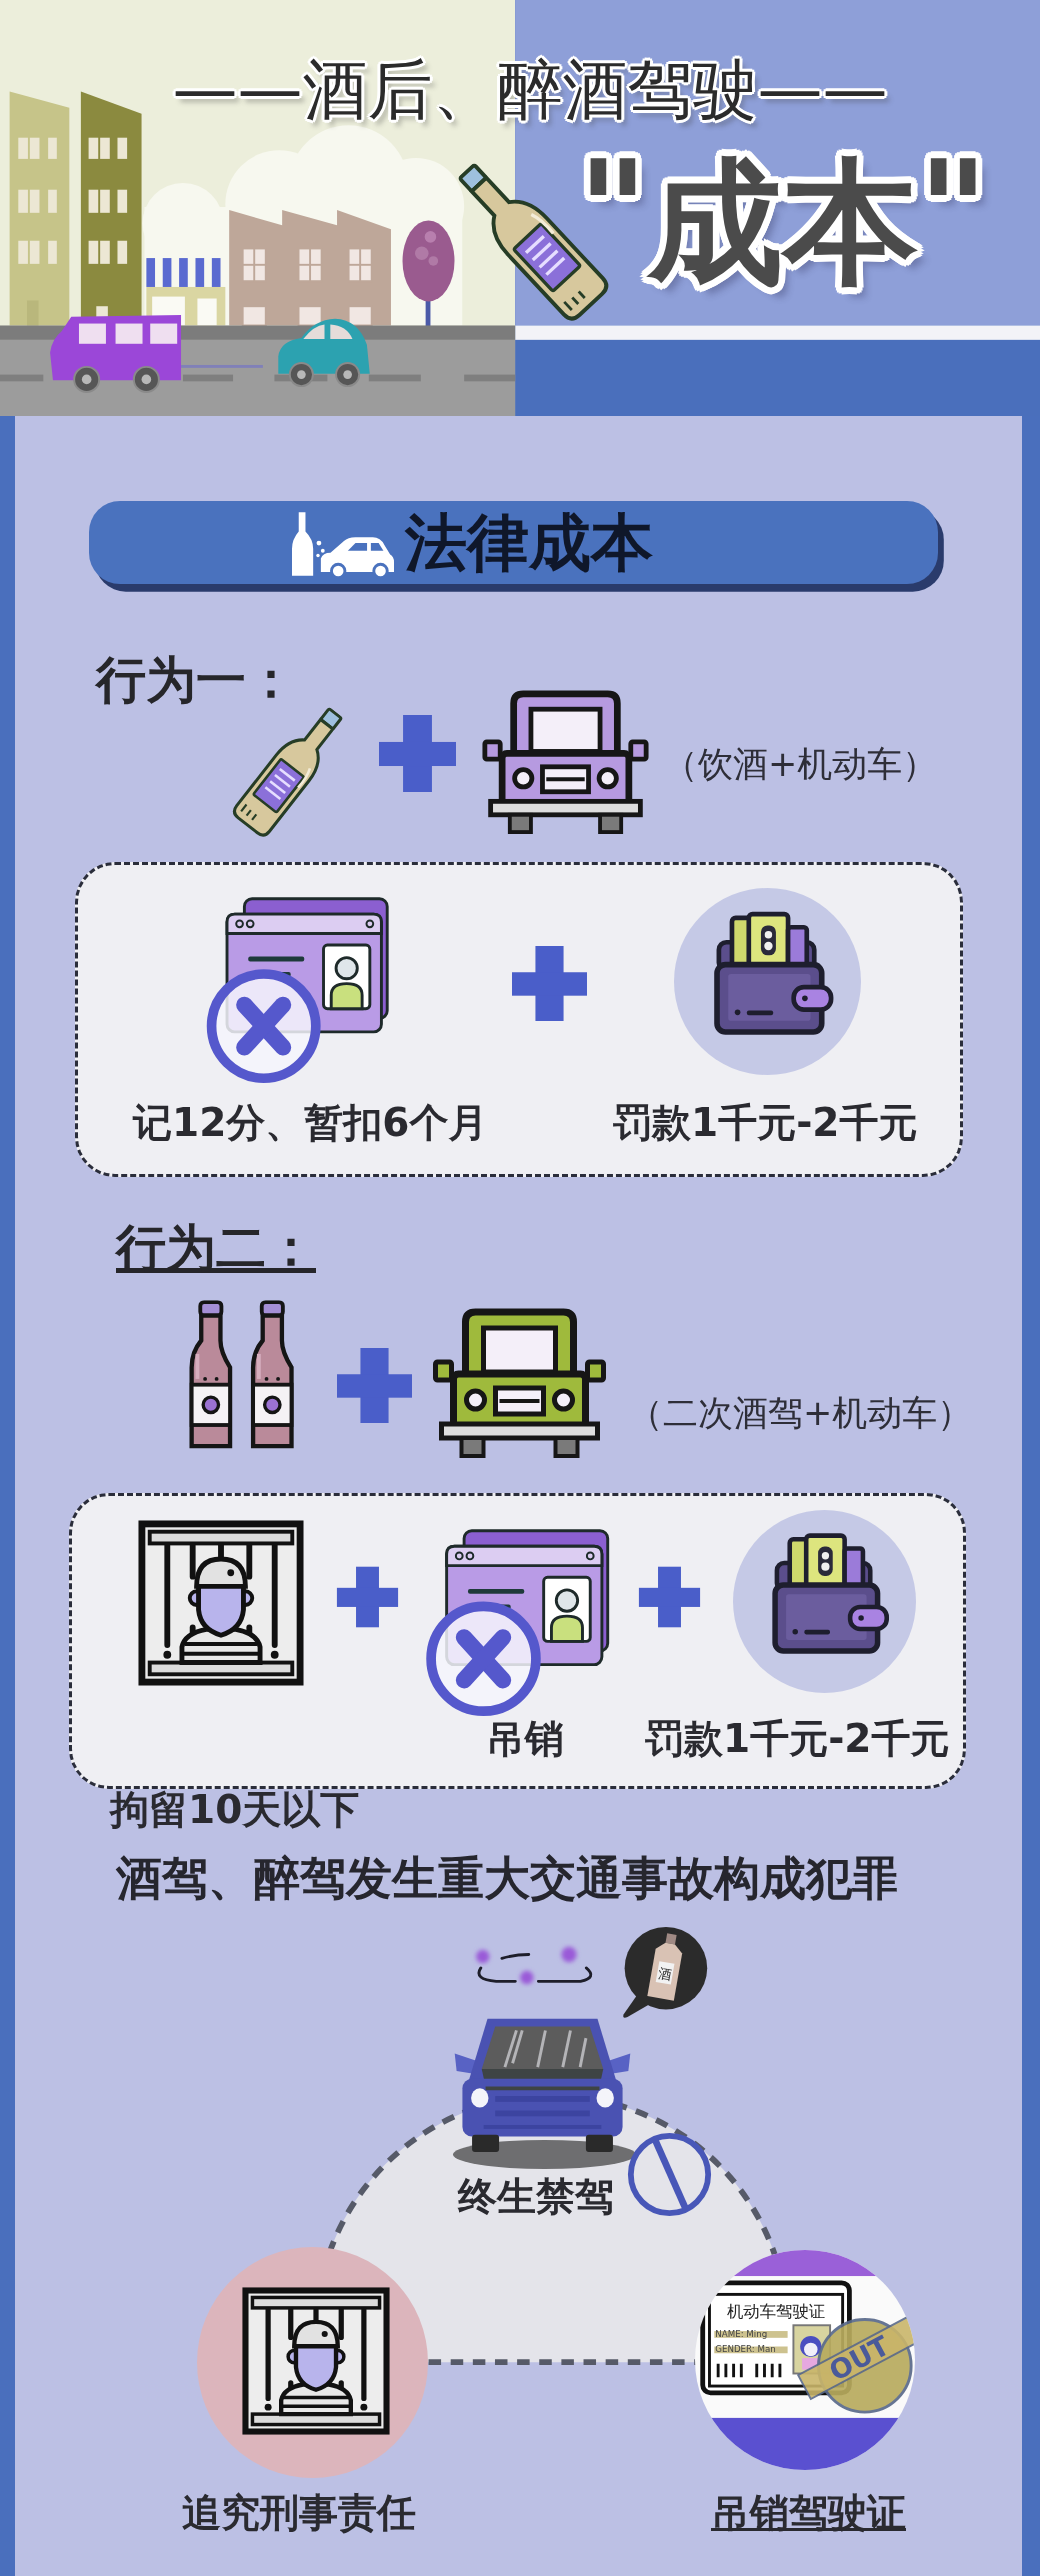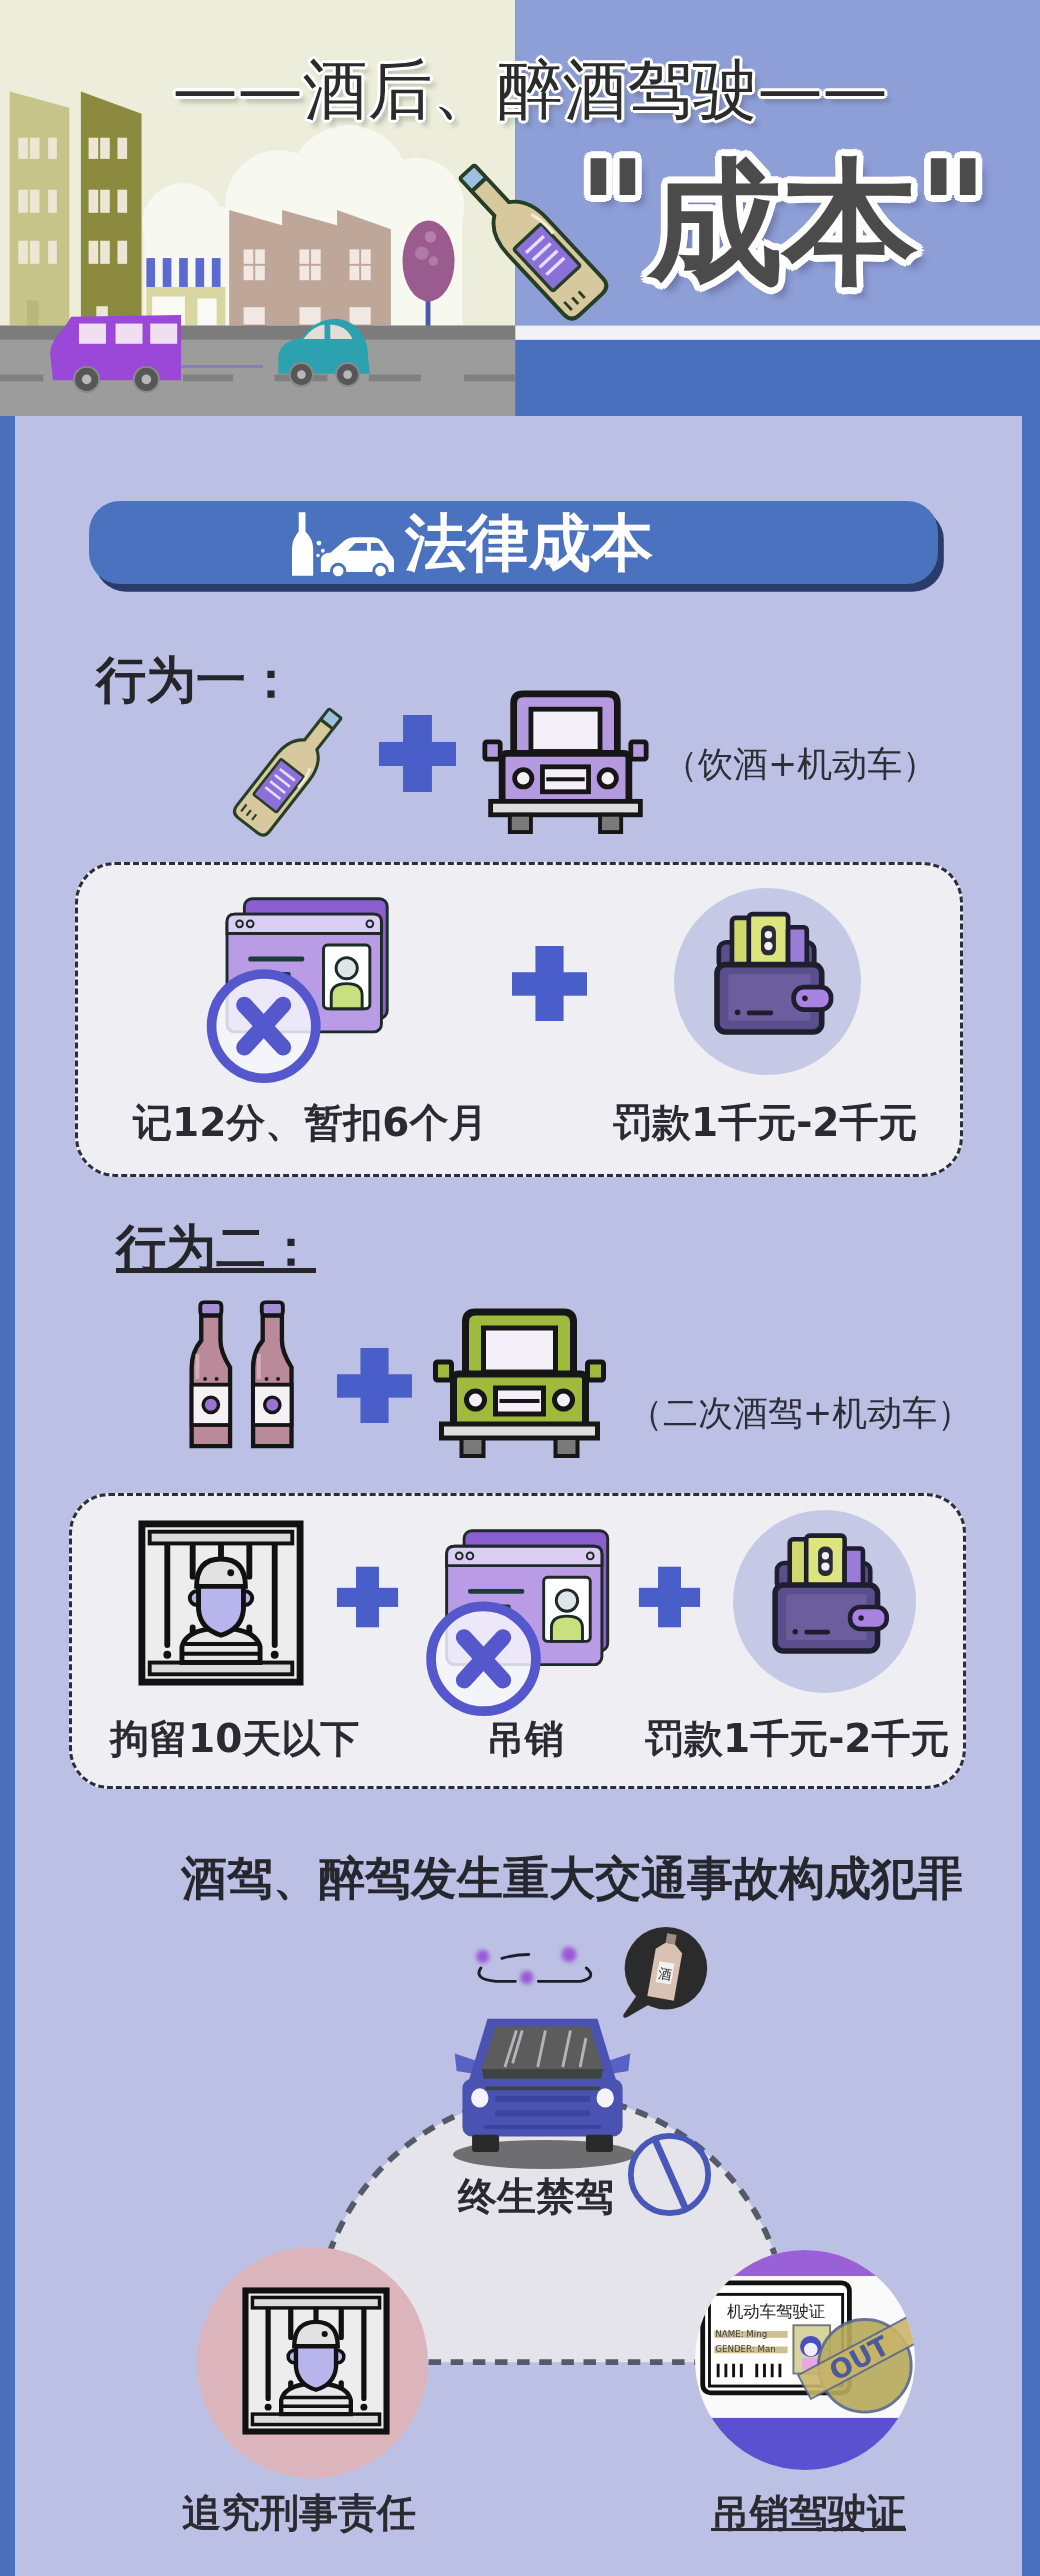--- a/index.html
+++ b/index.html
@@ -6,27 +6,27 @@
   .page{position:relative;width:1040px;height:2576px;overflow:hidden;background:#4a6fbd;font-family:"DejaVu Sans","Liberation Sans",sans-serif;}
   .abs{position:absolute;}
   .panel{left:15.4px;top:416px;width:1007px;height:2160px;background:#bcc0e4;}
   .title{left:116px;top:48px;width:828px;height:83px;display:flex;justify-content:center;align-items:center;font-size:65px;line-height:83px;color:#2b2b2b;white-space:nowrap;
     text-shadow:2.9px 0 0 #fff,-2.9px 0 0 #fff,0 2.9px 0 #fff,0 -2.9px 0 #fff,1.9px 1.9px 0 #fff,-1.9px -1.9px 0 #fff,1.9px -1.9px 0 #fff,-1.9px 1.9px 0 #fff,4.8px 5.8px 5.8px rgba(60,60,60,.35);}
   .subtitle{left:576px;top:143px;width:414px;height:164px;display:flex;justify-content:center;align-items:flex-start;color:#4b4b4b;font-weight:bold;white-space:nowrap;
     text-shadow:6.7px 0 0 #fff,-6.7px 0 0 #fff,0 6.7px 0 #fff,0 -6.7px 0 #fff,4.8px 4.8px 0 #fff,-4.8px -4.8px 0 #fff,4.8px -4.8px 0 #fff,-4.8px 4.8px 0 #fff,5.8px 2.9px 0 #fff,-5.8px 2.9px 0 #fff,2.9px 5.8px 0 #fff,-2.9px 5.8px 0 #fff,5.8px -2.9px 0 #fff,-5.8px -2.9px 0 #fff,2.9px -5.8px 0 #fff,-2.9px -5.8px 0 #fff,8.7px 9.6px 7.7px rgba(40,40,80,.3);}
   .subtitle .q{font-size:135px;line-height:135px;}
   .subtitle .main{font-size:135px;line-height:160px;}
   .pill{left:89px;top:501px;width:849px;height:83px;border-radius:31px;background:#4a72be;box-shadow:5.8px 7.7px 0 #2a3b6c;}
-  .pill-title{left:316px;top:0;height:83px;line-height:83px;font-size:62px;font-weight:bold;color:#ffffff;white-space:nowrap;}
+  .pill-title{left:316px;top:0;height:83px;line-height:83px;font-size:62px;font-weight:bold;color:#0f172a;white-space:nowrap;}
   .label{font-size:50px;line-height:58px;font-weight:bold;color:#26262a;white-space:nowrap;}
   .note{font-size:35px;line-height:44px;color:#2e2e38;white-space:nowrap;}
   .ptext{font-size:39px;line-height:46px;font-weight:bold;color:#2a2a30;white-space:nowrap;}
   .dbox{box-sizing:border-box;border:3.9px dashed #2a2d3a;border-radius:40px;background:#efeff3;}
   .circle{border-radius:50%;}
-  .heading{left:116px;top:1849px;width:847px;text-align:right;font-size:46px;line-height:58px;font-weight:bold;color:#26262e;white-space:nowrap;}
+  .heading{left:116px;top:1849px;width:847px;text-align:left;font-size:46px;line-height:58px;font-weight:bold;color:#26262e;white-space:nowrap;}
   svg{display:block;overflow:visible;}
 </style>
 </head>
 <body>
 
 <svg width="0" height="0" style="position:absolute">
   <defs>
     <symbol id="sym-bottle" viewBox="0 0 60 170">
       <rect x="21" y="2" width="18" height="16" rx="2" fill="#9ec0de" stroke="#263d26" stroke-width="3.5"></rect>
       <path d="M21,18 L21,48 Q6,58 6,82 L6,156 Q6,166 16,166 L44,166 Q54,166 54,156 L54,82 Q54,58 39,48 L39,18 Z" fill="#d7c89d" stroke="#263d26" stroke-width="3.5"></path>
@@ -333,21 +333,21 @@
       <use href="#sym-license" width="202" height="204"></use>
     </svg>
   <svg class="abs" style="left:637px;top:1566px" width="65" height="62" viewBox="0 0 68 64">
       <use href="#sym-plus" width="68" height="64"></use>
     </svg>
   <div class="abs circle" style="left:733px;top:1510px;width:183px;height:183px;background:#c5c9e6;">
     <svg width="183" height="183" viewBox="0 0 190 190">
         <use href="#sym-wallet" width="190" height="190"></use>
       </svg>
   </div>
-  <div class="abs ptext" style="left:110px;top:1716px;">拘留10天以下</div>
+  <div class="abs ptext" style="left:110px;top:1787px;">拘留10天以下</div>
   <div class="abs ptext" style="left:486px;top:1716px;">吊销</div>
   <div class="abs ptext" style="left:645px;top:1716px;">罚款1千元-2千元</div>
 
   <div class="abs heading">酒驾、醉驾发生重大交通事故构成犯罪</div>
 
   <svg class="abs" style="left:289px;top:2080px" width="539" height="289" viewBox="0 0 560 300">
     <path d="M28,293 L28,261 A245,245 0 0 1 518,261 L518,293 Z" fill="#e4e4ea"></path>
     <path d="M28,293 L28,261 A245,245 0 0 1 518,261 L518,293" fill="none" stroke="#565a68" stroke-width="6" stroke-dasharray="13 10"></path>
     <line x1="145" y1="293" x2="423" y2="293" stroke="#565a68" stroke-width="6" stroke-dasharray="13 10"></line>
   </svg>

